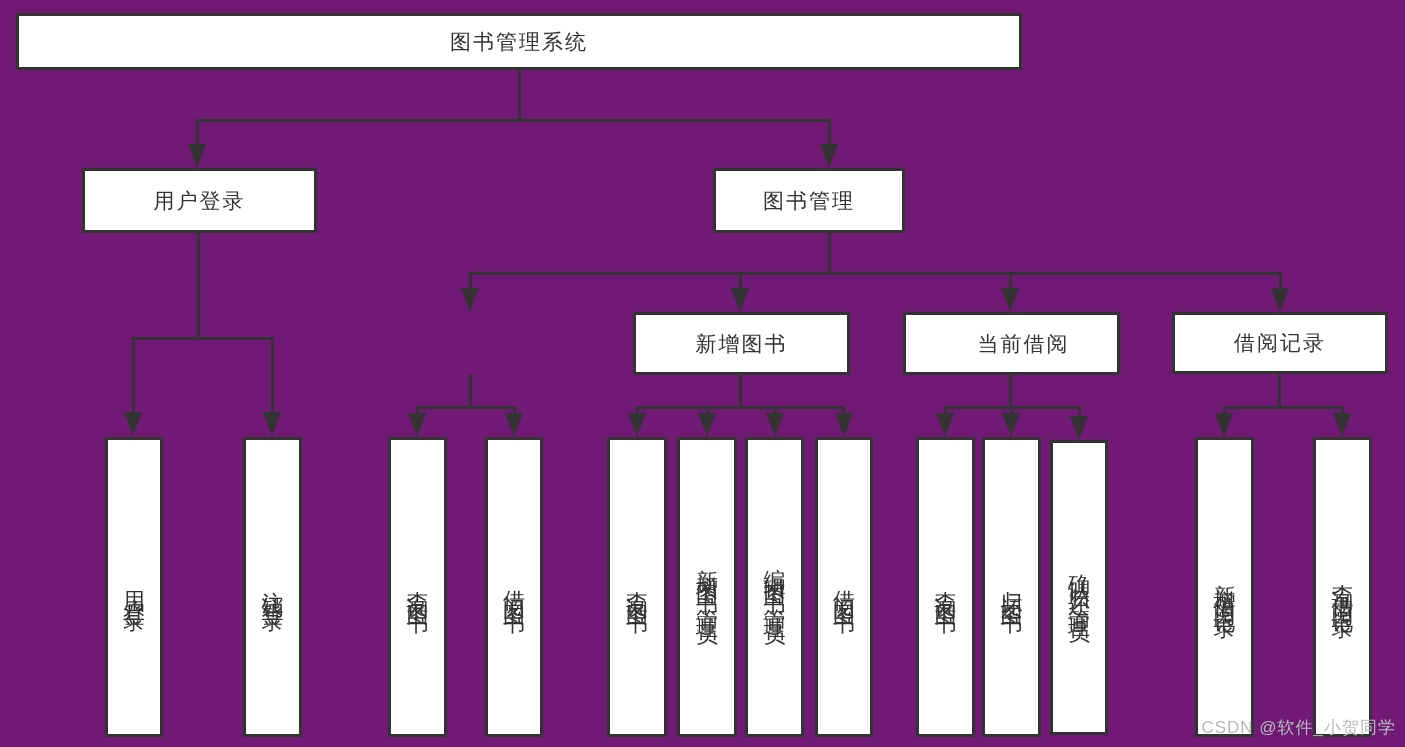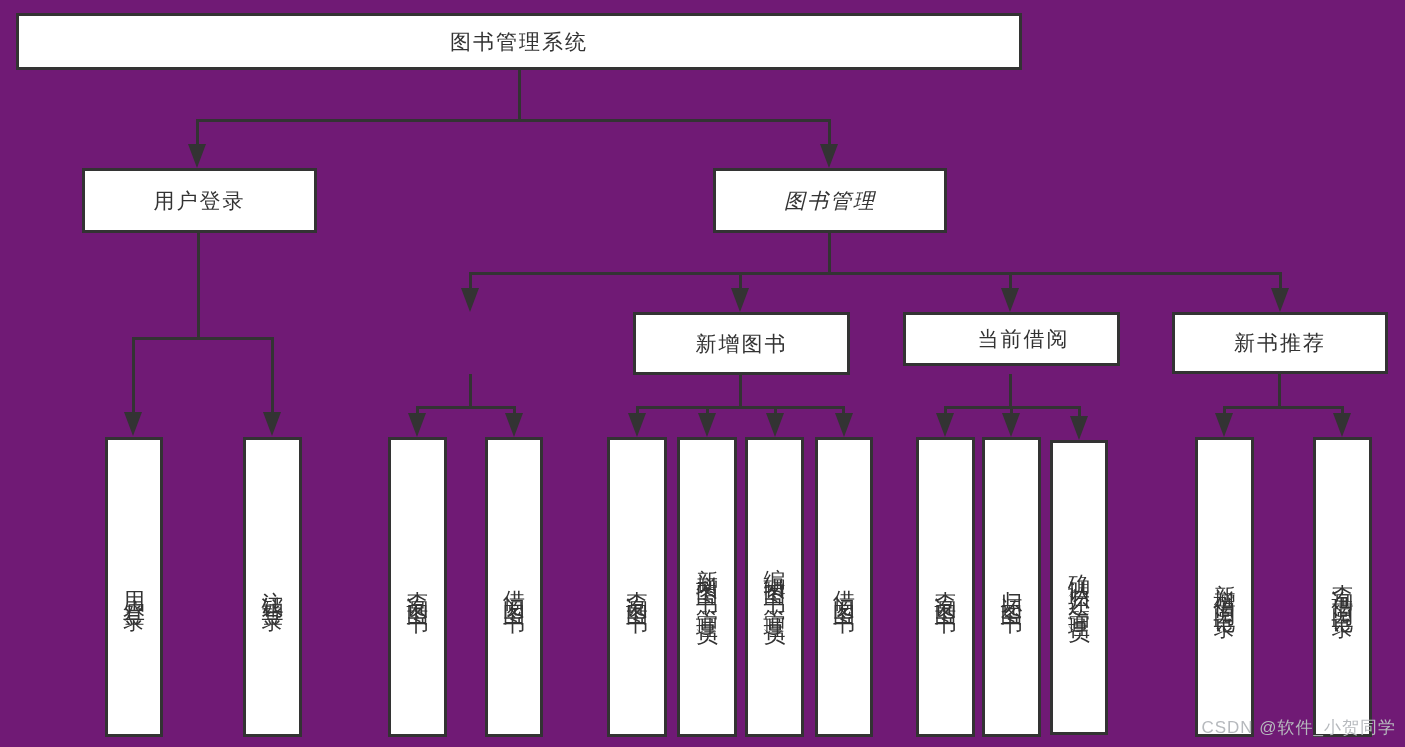--- a/index.html
+++ b/index.html
@@ -136,32 +136,32 @@
   <div class="arrow" style="left:1215px;top:413px;"></div>
   <div class="arrow" style="left:1333px;top:413px;"></div>
 
   <div class="hbox" style="left:16px;top:13px;width:1006px;height:57px;">
     <span>图书管理系统</span>
   </div>
 
   <div class="hbox" style="left:82px;top:168px;width:235px;height:65px;">
     <span>用户登录</span>
   </div>
-  <div class="hbox" style="left:713px;top:168px;width:234px;height:65px;font-style:italic;">
+  <div class="hbox" style="left:713px;top:168px;width:192px;height:65px;">
     <span>图书管理</span>
   </div>
 
   <div class="hbox" style="left:633px;top:312px;width:217px;height:63px;">
     <span>新增图书</span>
   </div>
-  <div class="hbox" style="left:903px;top:312px;width:217px;height:54px;padding-left:24px;">
+  <div class="hbox" style="left:903px;top:312px;width:217px;height:63px;padding-left:24px;">
     <span>当前借阅</span>
   </div>
   <div class="hbox" style="left:1172px;top:312px;width:216px;height:62px;">
-    <span>新书推荐</span>
+    <span>借阅记录</span>
   </div>
 
   <div class="vbox" style="left:105px;top:437px;width:58px;height:300px;">
     <span>用户登录</span>
   </div>
   <div class="vbox" style="left:243px;top:437px;width:59px;height:300px;">
     <span>注销登录</span>
   </div>
 
   <div class="vbox" style="left:388px;top:437px;width:59px;height:300px;">

